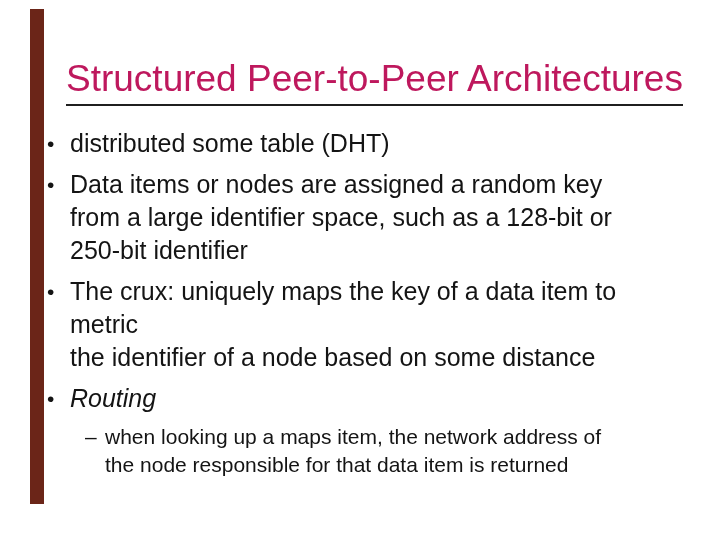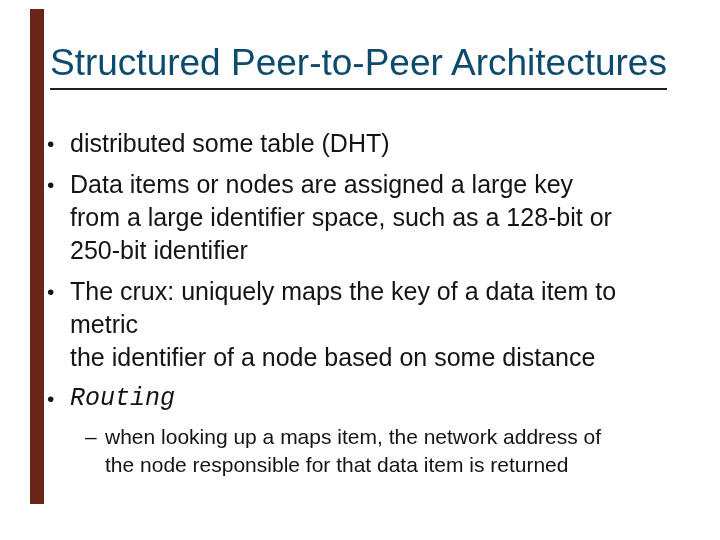--- a/index.html
+++ b/index.html
@@ -19,24 +19,24 @@
     position: absolute;
     left: 30px;
     top: 9px;
     width: 14px;
     height: 495px;
   }
   .title {
     position: absolute;
     left: 50px;
     top: 42px;
-    margin: 0;
+    margin: 16px;
     font-size: 37px;
     font-weight: 400;
-    color: #0c4a6e;
+    color: #be185d;
     white-space: nowrap;
   }
   .title-text {
     display: inline-block;
     border-bottom: 2px solid #1f1f1f;
     padding-bottom: 4px;
   }
   .body-text {
     position: absolute;
     left: 40px;
@@ -54,21 +54,20 @@
   .bullet-item .marker {
     flex: none;
     width: 30px;
     padding-left: 7px;
     box-sizing: border-box;
     font-size: 21px;
     line-height: 33px;
   }
   .bullet-item.italic .lines {
     font-style: italic;
-    font-family: Liberation Mono, monospace;
   }
   .lines > div {
     white-space: nowrap;
   }
   .sub-list {
     margin-left: 45px;
   }
   .sub-item {
     display: flex;
     align-items: flex-start;
@@ -98,21 +97,21 @@
     <div class="bullet-item">
       <span class="marker">•</span>
       <div class="lines">
         <div>distributed some table (DHT)</div>
       </div>
     </div>
 
     <div class="bullet-item">
       <span class="marker">•</span>
       <div class="lines">
-        <div>Data items or nodes are assigned a large key</div>
+        <div>Data items or nodes are assigned a random key</div>
         <div>from a large identifier space, such as a 128-bit or</div>
         <div>250-bit identifier</div>
       </div>
     </div>
 
     <div class="bullet-item">
       <span class="marker">•</span>
       <div class="lines">
         <div>The crux: uniquely maps the key of a data item to</div>
         <div>metric</div>

